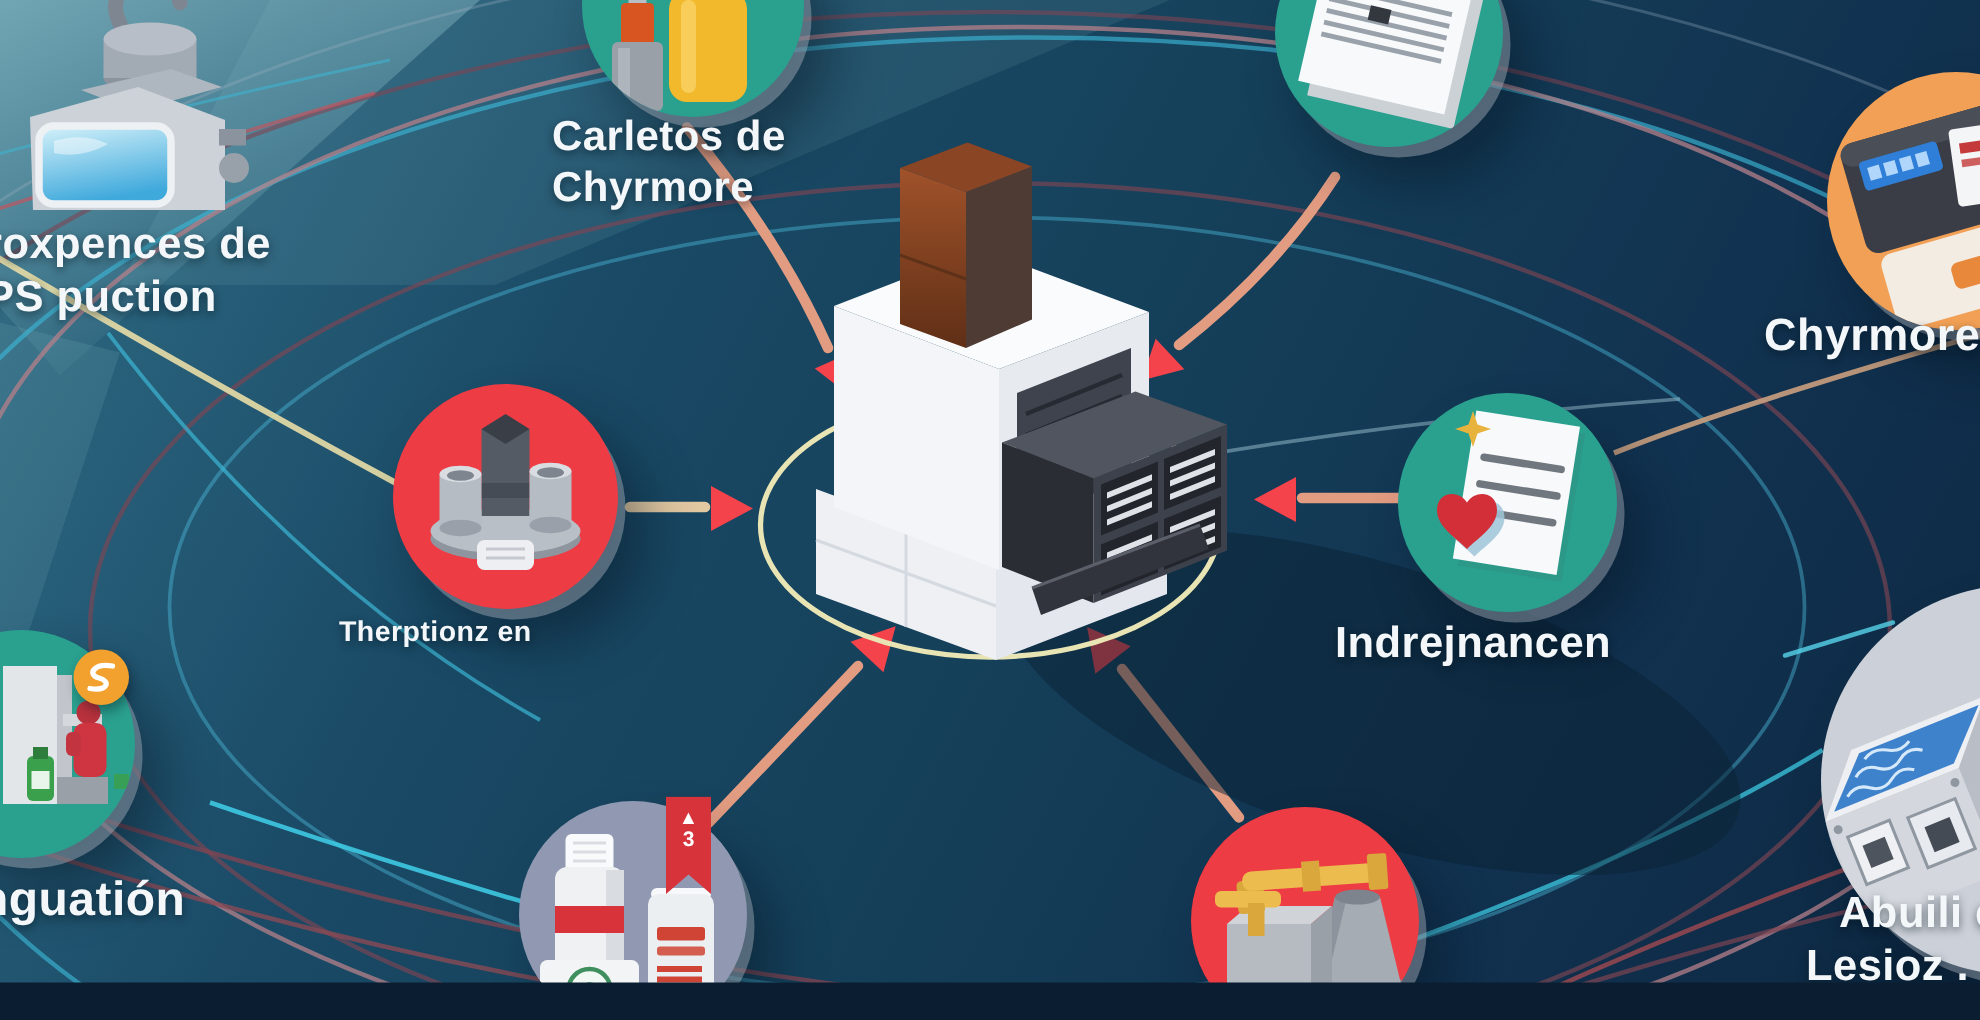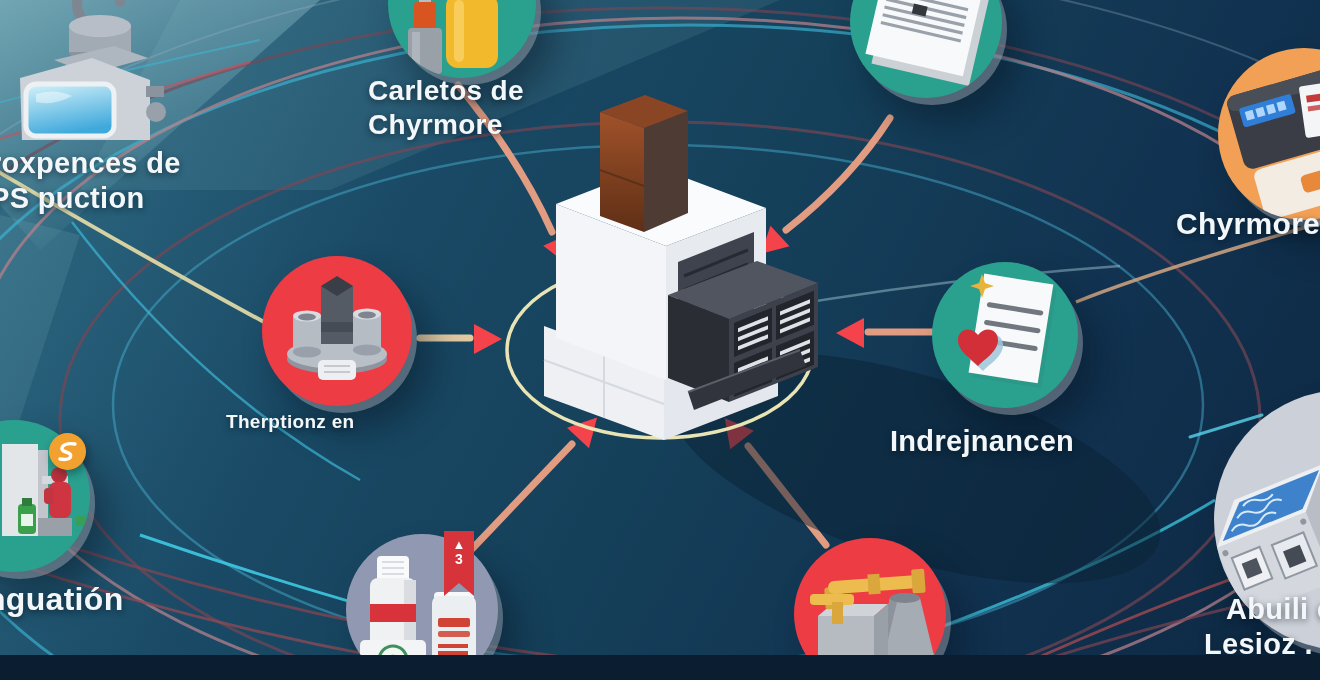--- a/index.html
+++ b/index.html
@@ -15,21 +15,21 @@
   .circle svg { position:absolute; left:0; top:0; }
   .device { position:absolute; z-index:2; }
   .label { position:absolute; z-index:4; color:#f3f7f9; font-weight:bold;
     line-height:1.22; letter-spacing:.3px; text-shadow:0 2px 6px rgba(4,18,28,.55); white-space:nowrap; }
   .label span { display:block; }
   .lbl-mixer      { left:-10px; top:146px;  font-size:29px; }
   .lbl-supplies   { left:368px; top:74px;   font-size:28px; }
   .lbl-panel      { left:812px; top:104px;  font-size:30px; }
   .lbl-reader     { left:1176px; top:206px; font-size:30px; }
   .lbl-containers { left:226px; top:410px;  font-size:19px; }
-  .lbl-document   { left:890px; top:412px;  font-size:29px;margin-top:12px; }
+  .lbl-document   { left:890px; top:412px;  font-size:29px; }
   .lbl-station    { left:-14px; top:580px;  font-size:32px; }
   .lbl-module     { left:1204px; top:592px; font-size:29px; }
   .lbl-module .l1 { margin-left:22px; }
   .ribbon { position:absolute; left:444px; top:531px; width:30px; height:58px; z-index:3;
     background:#d6333b; clip-path:polygon(0 0,100% 0,100% 100%,50% 80%,0 100%);
     display:flex; flex-direction:column; align-items:center; padding-top:7px; gap:1px;
     color:#fff; font-weight:bold; }
   .ribbon .warn { font-size:13px; line-height:1; }
   .ribbon .num  { font-size:14px; line-height:1; }
   .badge { position:absolute; left:49px; top:433px; width:37px; height:37px; z-index:3;

